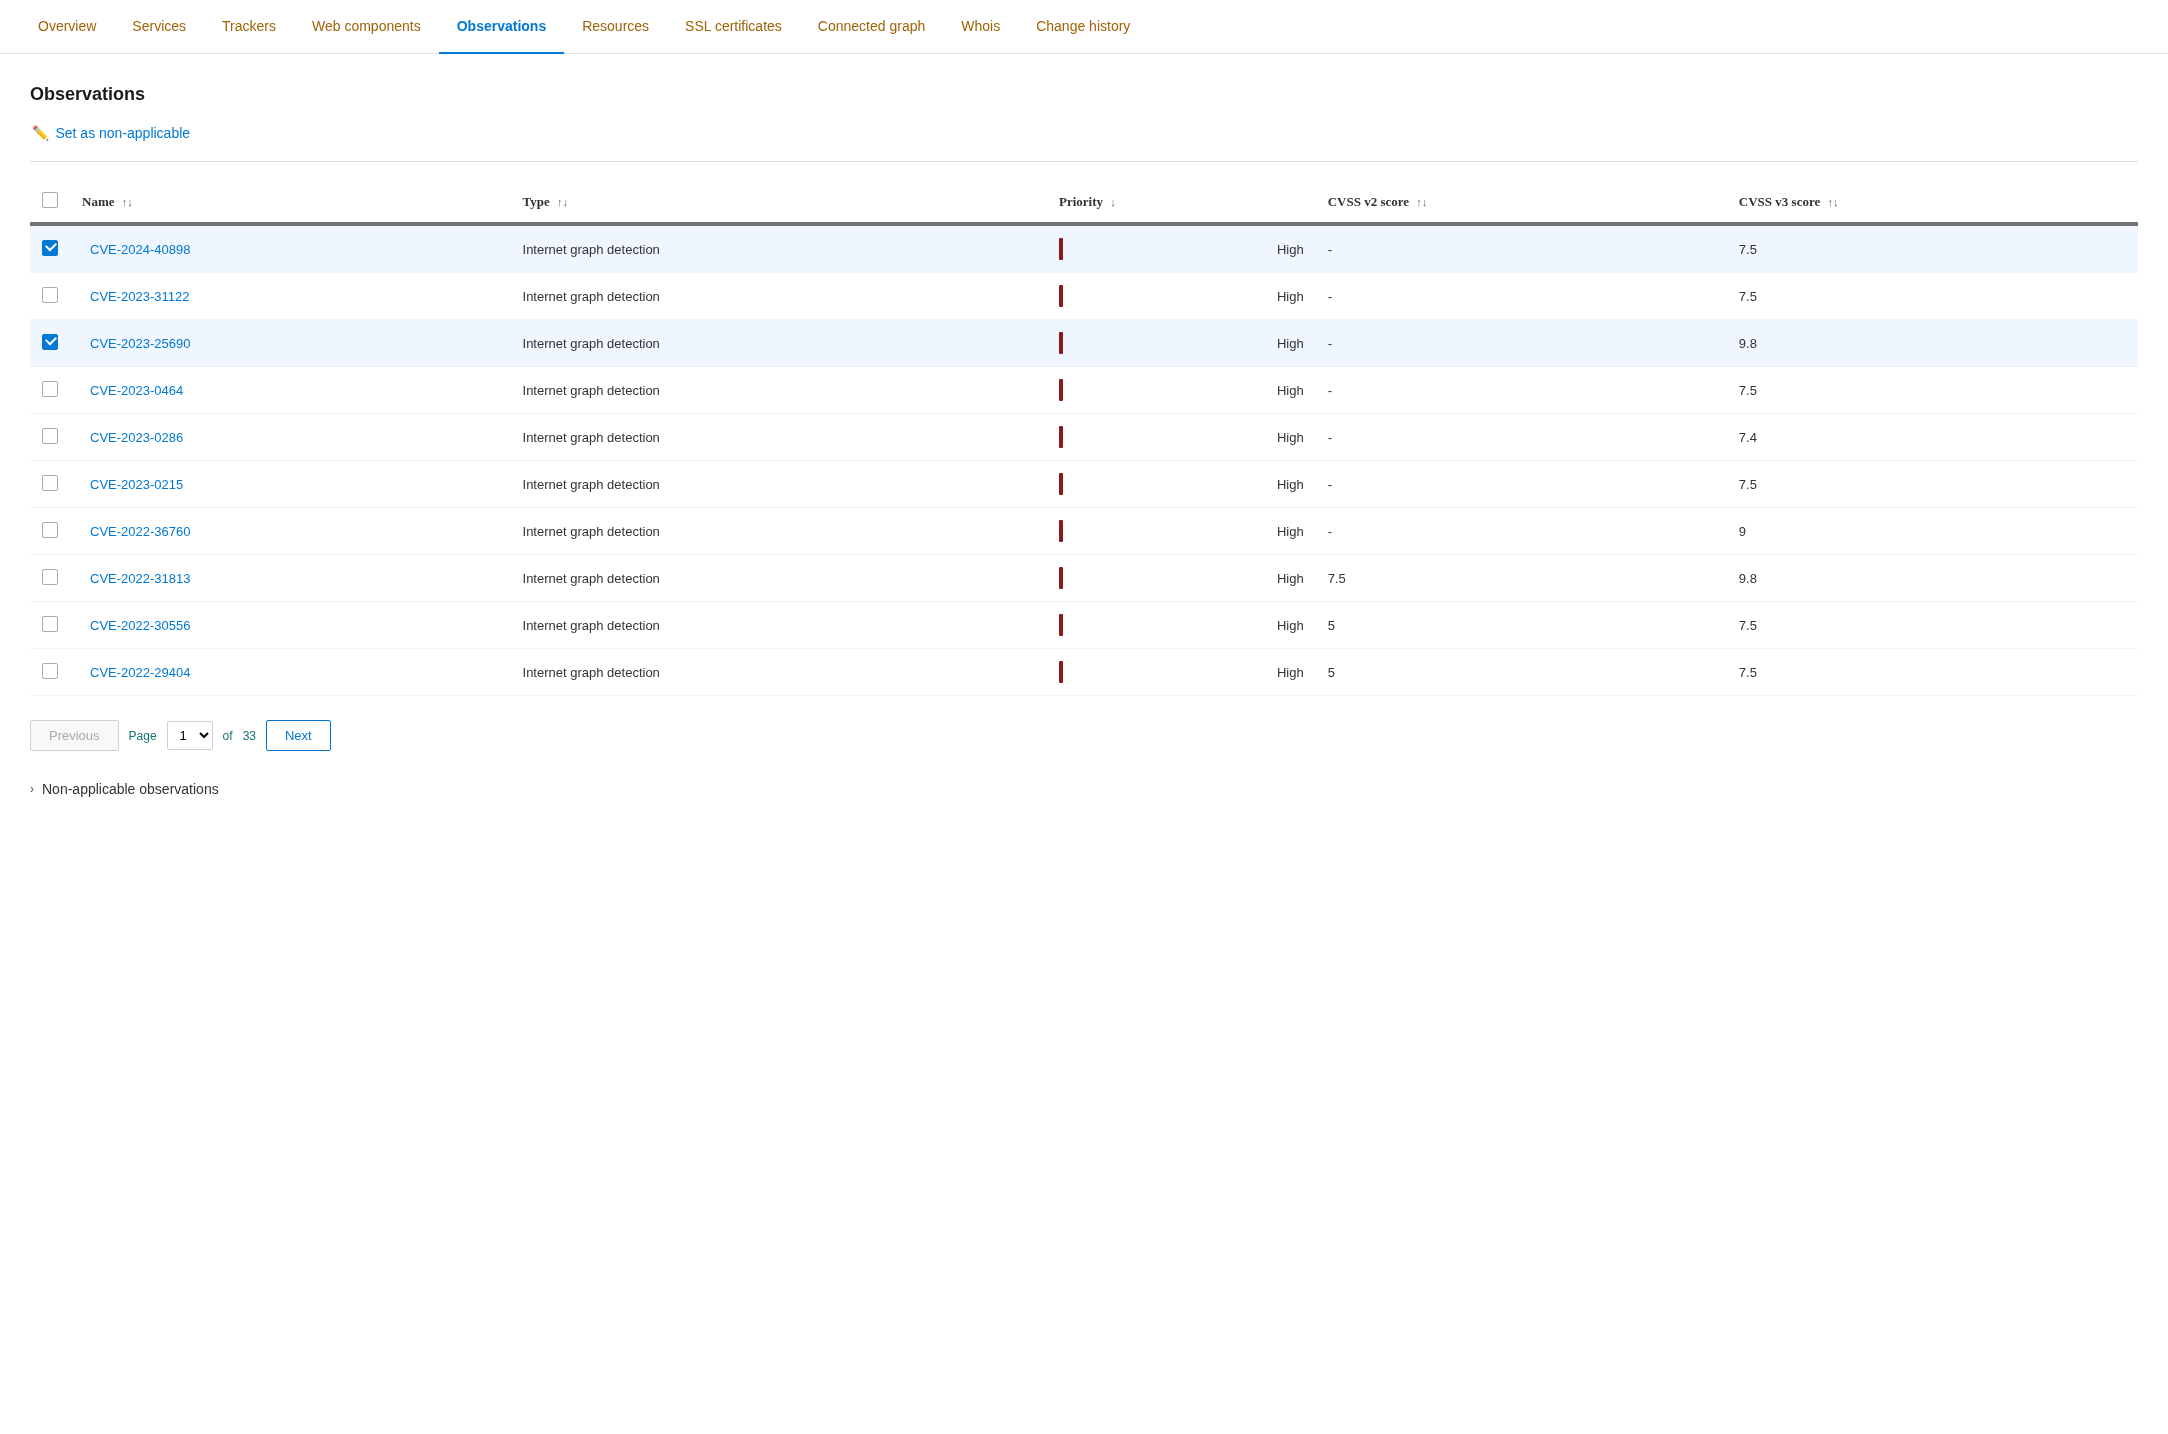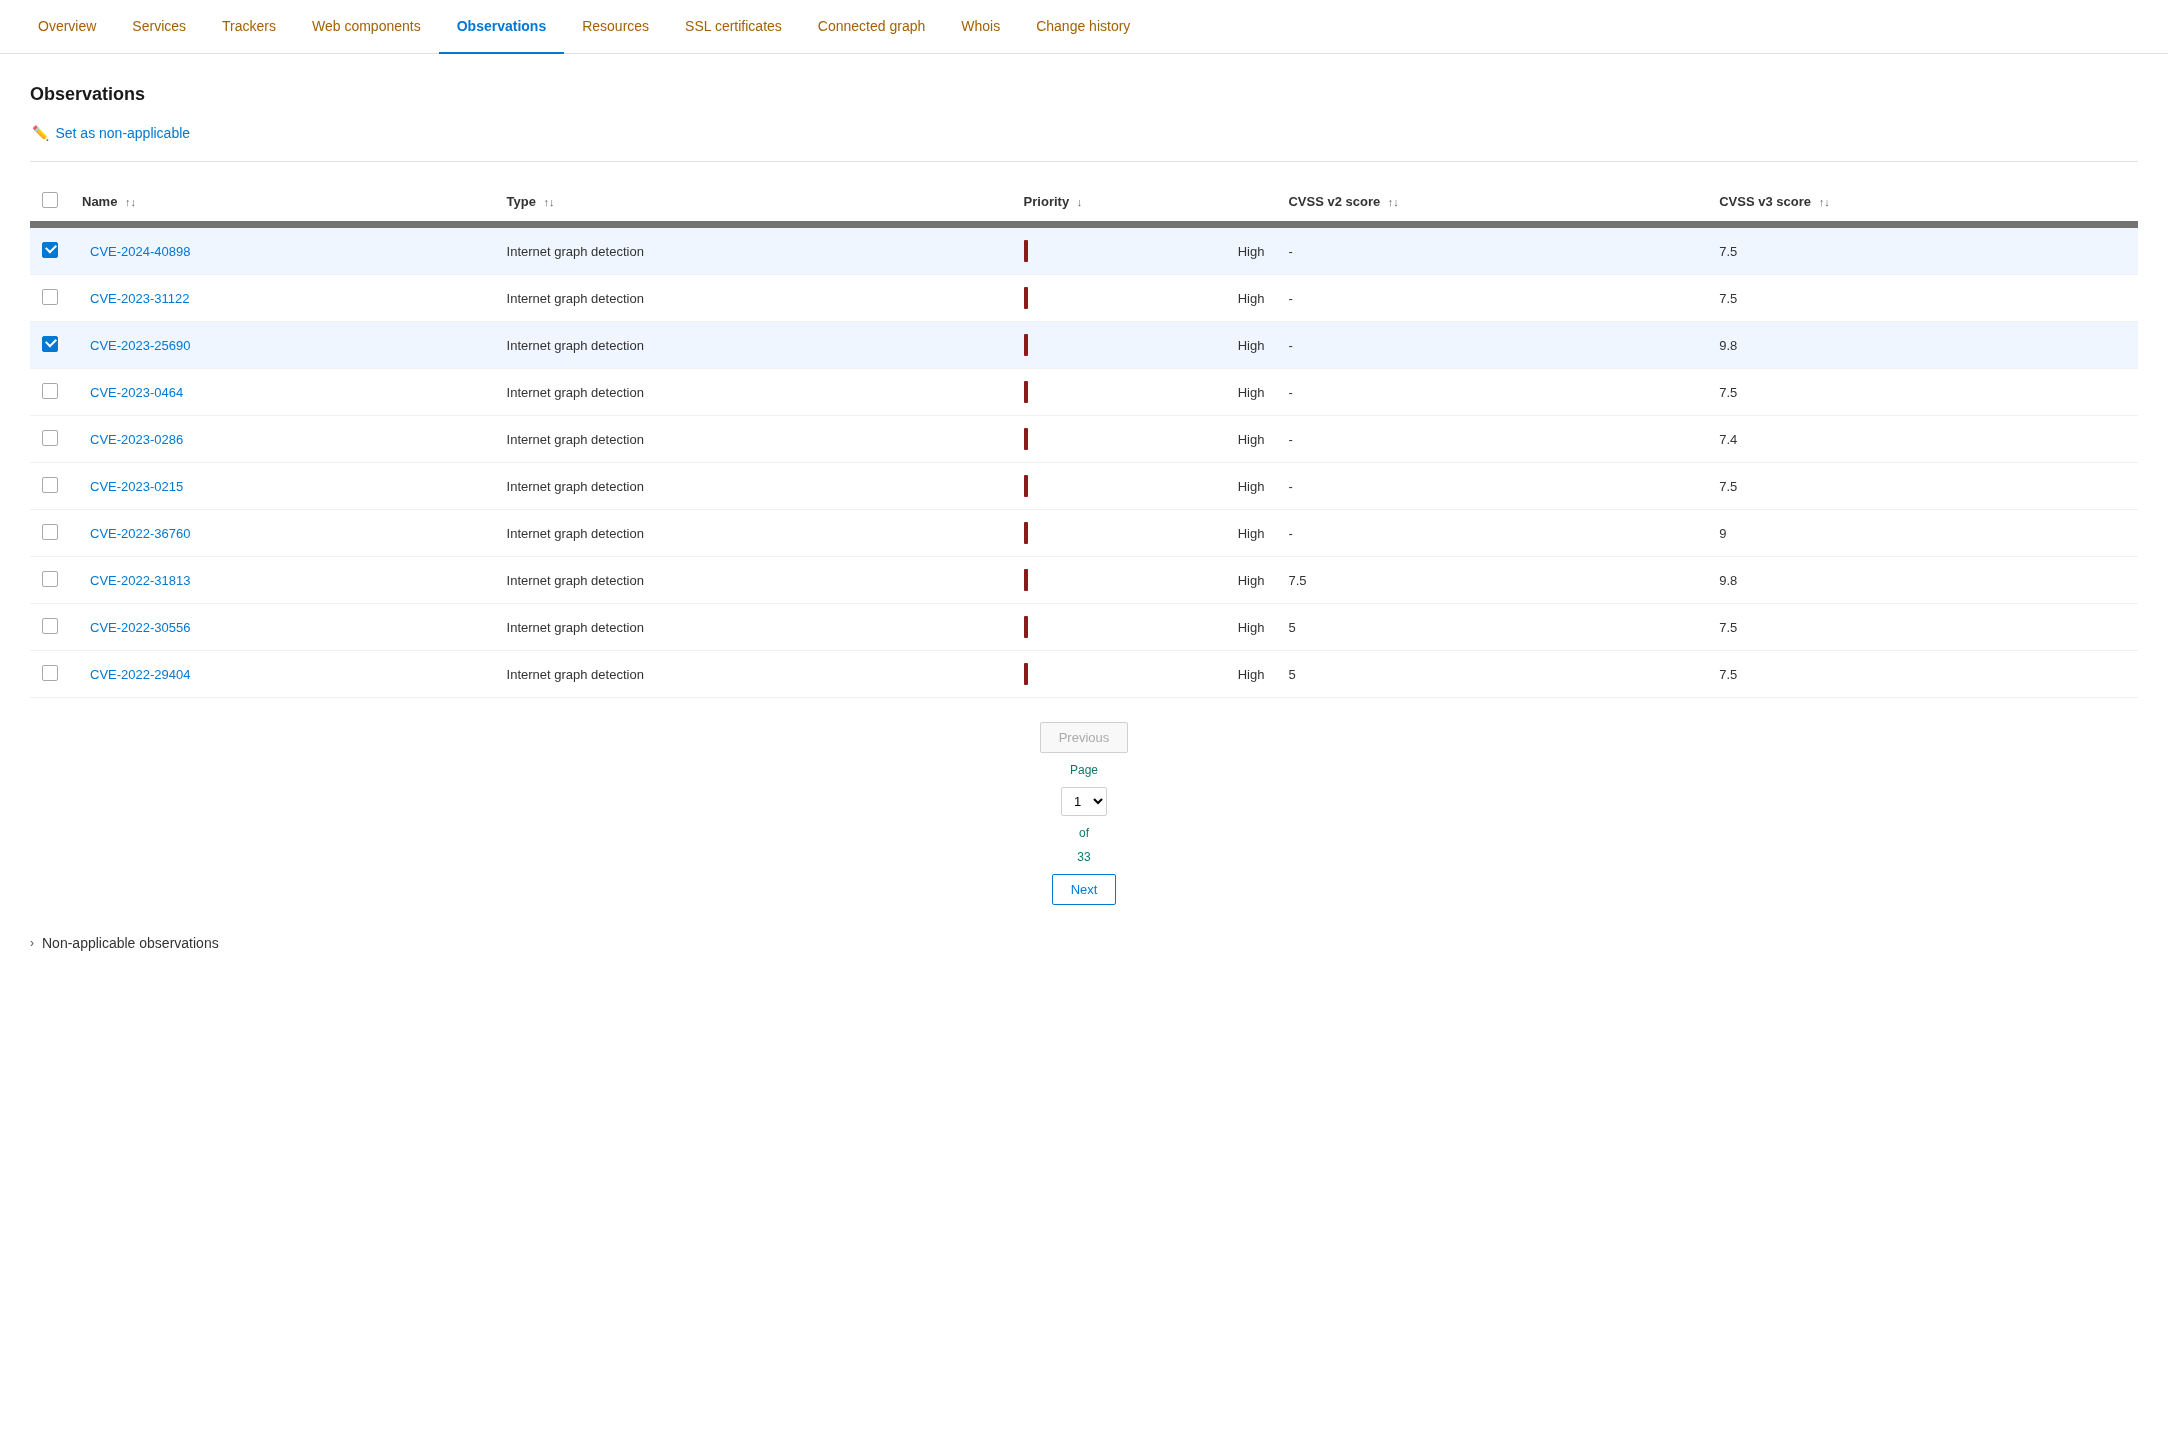--- a/index.html
+++ b/index.html
@@ -63,21 +63,22 @@
       color: #0078d4;
       font-size: 14px;
     }
 
     
     .obs-table {
       width: 100%;
       border-collapse: collapse;
     }
     .obs-table thead tr {
-      border-bottom: 7px solid #737373;
+      border-bottom: 4px solid #737373;
+      font-family: Liberation Serif, serif;
     }
     .obs-table th {
       padding: 10px 12px;
       text-align: left;
       font-weight: 600;
       font-size: 13px;
       color: #333;
       white-space: nowrap;
     }
     .obs-table td {
@@ -153,21 +154,20 @@
       border-radius: 1px;
       flex-shrink: 0;
     }
 
     
     .pagination {
       display: flex;
       align-items: center;
       gap: 10px;
       margin-top: 24px;
-      flex-direction: column;
     }
     .page-btn {
       padding: 7px 18px;
       border: 1px solid #d0d0d0;
       background: #f8f8f8;
       color: #555;
       cursor: pointer;
       font-size: 13px;
       border-radius: 2px;
     }

